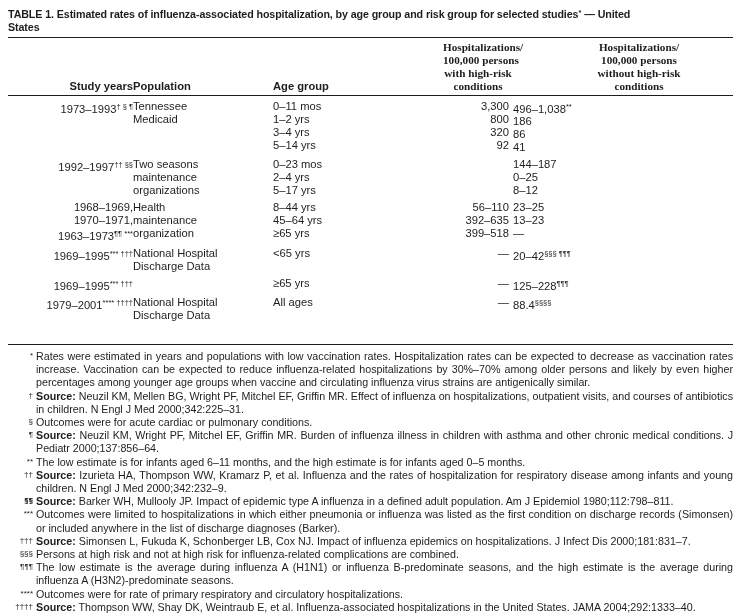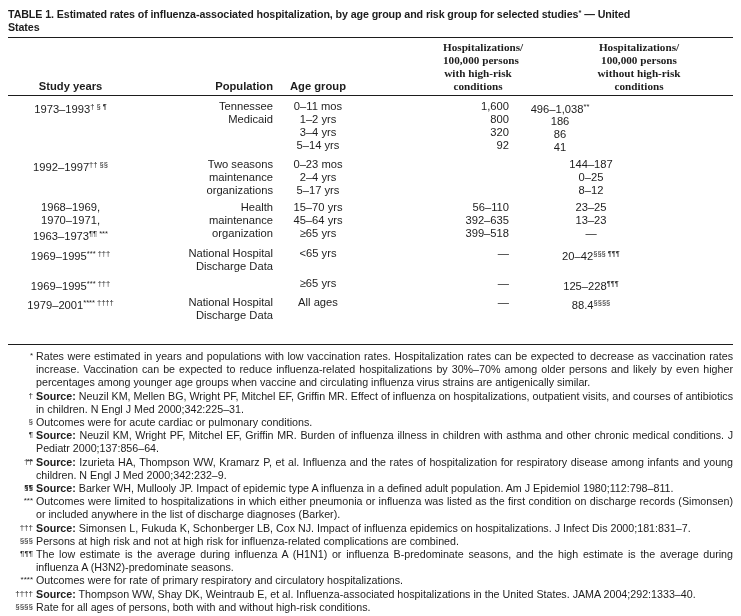--- a/index.html
+++ b/index.html
@@ -17,26 +17,26 @@
   .title .l1{white-space:nowrap;}
   .sup{font-size:7.5px;vertical-align:3.5px;letter-spacing:0;}
   
   table{border-collapse:collapse;table-layout:fixed;width:725px;
         font-size:11.2px;line-height:13px;border-bottom:1.3px solid #1d1d1d;}
   col.w1{width:125px;} col.w2{width:140px;} col.w3{width:100px;}
   col.w4{width:140px;} col.w5{width:220px;}
   th{font-weight:bold;padding:0;vertical-align:bottom;}
   thead th{border-bottom:1.3px solid #1d1d1d;padding-bottom:2px;padding-top:3px;}
   td{padding:0;vertical-align:top;}
-  .c1{text-align:center;}
-  .c2{text-align:right;}
-  .c3{text-align:center;padding-right:10px;}
+  .c1{text-align:right;}
+  .c2{text-align:left;}
+  .c3{text-align:left;padding-right:10px;}
   th.c3{padding-right:10px;}
   td.c4{text-align:right;padding-right:4px;}
-  td.c5{text-align:center;padding-right:64px;}
+  td.c5{text-align:left;padding-right:64px;}
   tr.g0 td.c5{padding-right:126px;}
   th.c4{text-align:center;padding-left:70px;}
   th.c5{text-align:center;padding-left:32px;}
   th .hl{white-space:nowrap;font-family:Liberation Serif, serif;}
   tbody tr td{padding-top:4px;}
   tbody tr:last-child td{padding-bottom:22px;}
   .ln{white-space:nowrap;}
   
   .footnotes{margin-top:5px;font-size:10.7px;line-height:13.2px;}
   .fn{position:relative;padding-left:28px;text-align:justify;}
@@ -91,21 +91,21 @@
           <div class="ln">Tennessee</div>
           <div class="ln">Medicaid</div>
         </td>
         <td class="c3">
           <div class="ln">0–11 mos</div>
           <div class="ln">1–2 yrs</div>
           <div class="ln">3–4 yrs</div>
           <div class="ln">5–14 yrs</div>
         </td>
         <td class="c4">
-          <div class="ln">1,600</div>
+          <div class="ln">3,300</div>
           <div class="ln">800</div>
           <div class="ln">320</div>
           <div class="ln">92</div>
         </td>
         <td class="c5">
           <div class="ln"><span>496–1,038</span><span class="sup">**</span></div>
           <div class="ln"><span>186</span></div>
           <div class="ln"><span>86</span></div>
           <div class="ln"><span>41</span></div>
         </td>
@@ -138,21 +138,21 @@
           <div class="ln"><span>1968–1969,</span></div>
           <div class="ln"><span>1970–1971,</span></div>
           <div class="ln"><span>1963–1973</span><span class="sup">¶¶ ***</span></div>
         </td>
         <td class="c2">
           <div class="ln">Health</div>
           <div class="ln">maintenance</div>
           <div class="ln">organization</div>
         </td>
         <td class="c3">
-          <div class="ln">15–70 yrs</div>
+          <div class="ln">8–44 yrs</div>
           <div class="ln">45–64 yrs</div>
           <div class="ln">≥65 yrs</div>
         </td>
         <td class="c4">
           <div class="ln">56–110</div>
           <div class="ln">392–635</div>
           <div class="ln">399–518</div>
         </td>
         <td class="c5">
           <div class="ln"><span>23–25</span></div>
@@ -216,21 +216,21 @@
       </tr>
 
     </tbody>
   </table>
 
   <div class="footnotes">
     <div class="fn"><span class="marker">*</span><span class="fb"></span> <span>Rates were estimated in years and populations with low vaccination rates. Hospitalization rates can be expected to decrease as vaccination rates increase. Vaccination can be expected to reduce influenza-related hospitalizations by 30%–70% among older persons and likely by even higher percentages among younger age groups when vaccine and circulating influenza virus strains are antigenically similar.</span></div>
     <div class="fn"><span class="marker">†</span><span class="fb">Source:</span> <span>Neuzil KM, Mellen BG, Wright PF, Mitchel EF, Griffin MR. Effect of influenza on hospitalizations, outpatient visits, and courses of antibiotics in children. N Engl J Med 2000;342:225–31.</span></div>
     <div class="fn"><span class="marker">§</span><span class="fb"></span> <span>Outcomes were for acute cardiac or pulmonary conditions.</span></div>
     <div class="fn"><span class="marker">¶</span><span class="fb">Source:</span> <span>Neuzil KM, Wright PF, Mitchel EF, Griffin MR. Burden of influenza illness in children with asthma and other chronic medical conditions. J Pediatr 2000;137:856–64.</span></div>
-    <div class="fn"><span class="marker">**</span><span class="fb"></span> </div>
+    <div class="fn"><span class="marker">**</span><span class="fb"></span> <span>The low estimate is for infants aged 6–11 months, and the high estimate is for infants aged 0–5 months.</span></div>
     <div class="fn"><span class="marker">††</span><span class="fb">Source:</span> <span>Izurieta HA, Thompson WW, Kramarz P, et al. Influenza and the rates of hospitalization for respiratory disease among infants and young children. N Engl J Med 2000;342:232–9.</span></div>
     <div class="fn"><span class="marker">§§</span><span class="fb"></span> </div>
     <div class="fn"><span class="marker">¶¶</span><span class="fb">Source:</span> <span>Barker WH, Mullooly JP. Impact of epidemic type A influenza in a defined adult population. Am J Epidemiol 1980;112:798–811.</span></div>
     <div class="fn"><span class="marker">***</span><span class="fb"></span> <span>Outcomes were limited to hospitalizations in which either pneumonia or influenza was listed as the first condition on discharge records (Simonsen) or included anywhere in the list of discharge diagnoses (Barker).</span></div>
     <div class="fn"><span class="marker">†††</span><span class="fb">Source:</span> <span>Simonsen L, Fukuda K, Schonberger LB, Cox NJ. Impact of influenza epidemics on hospitalizations. J Infect Dis 2000;181:831–7.</span></div>
     <div class="fn"><span class="marker">§§§</span><span class="fb"></span> <span>Persons at high risk and not at high risk for influenza-related complications are combined.</span></div>
     <div class="fn"><span class="marker">¶¶¶</span><span class="fb"></span> <span>The low estimate is the average during influenza A (H1N1) or influenza B-predominate seasons, and the high estimate is the average during influenza A (H3N2)-predominate seasons.</span></div>
     <div class="fn"><span class="marker">****</span><span class="fb"></span> <span>Outcomes were for rate of primary respiratory and circulatory hospitalizations.</span></div>
     <div class="fn"><span class="marker">††††</span><span class="fb">Source:</span> <span>Thompson WW, Shay DK, Weintraub E, et al. Influenza-associated hospitalizations in the United States. JAMA 2004;292:1333–40.</span></div>
     <div class="fn"><span class="marker">§§§§</span><span class="fb"></span> <span>Rate for all ages of persons, both with and without high-risk conditions.</span></div>

